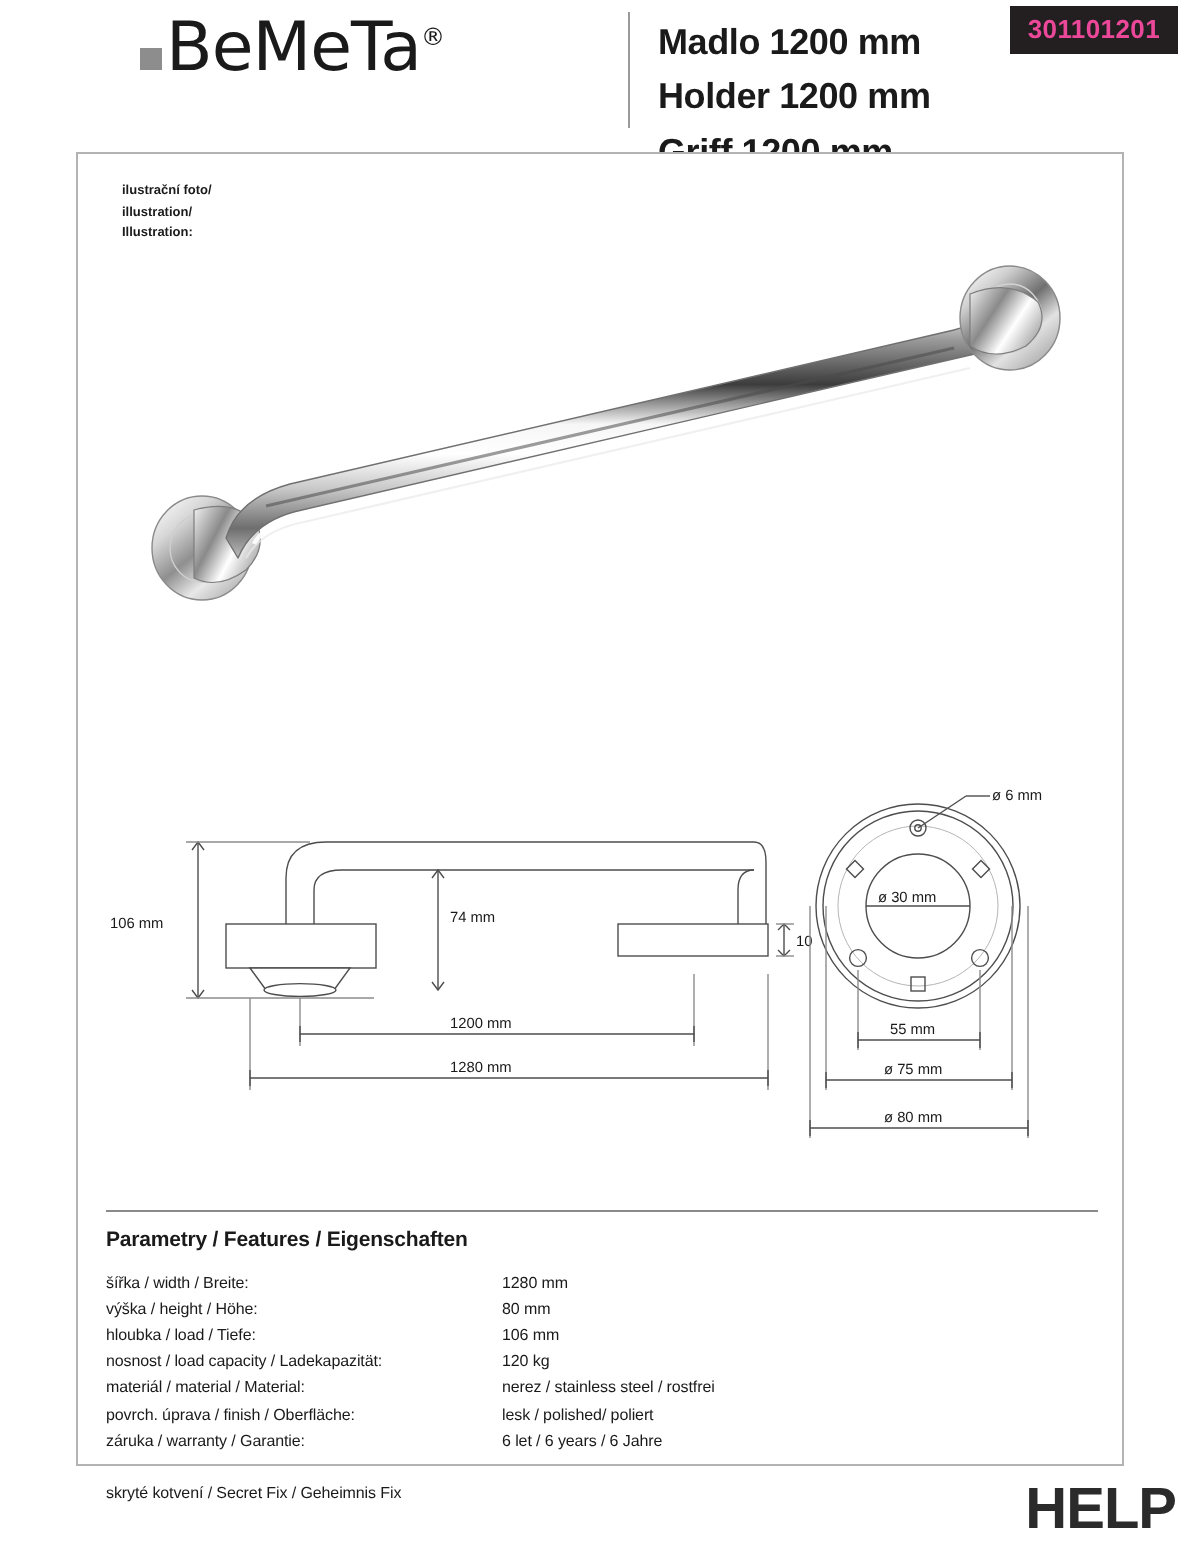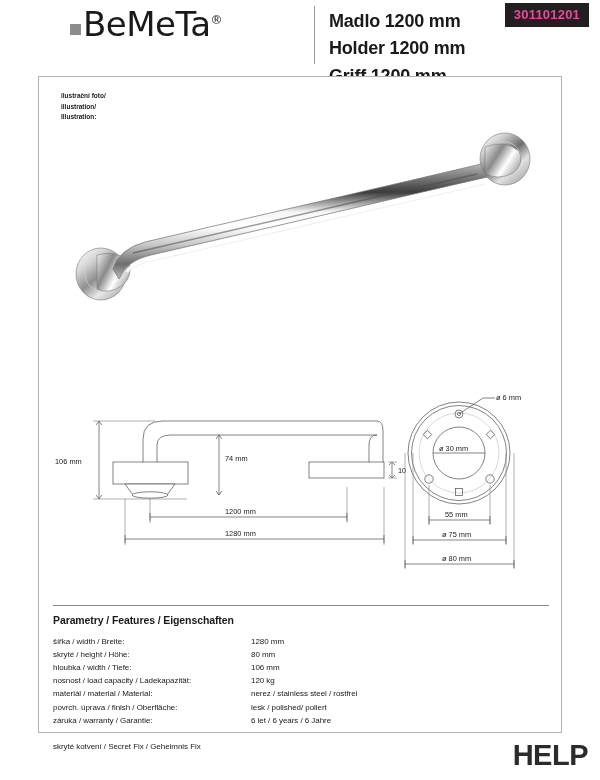--- a/index.html
+++ b/index.html
@@ -367,25 +367,25 @@
   <div class="spec-divider"></div>
   <div class="spec-title">Parametry / Features / Eigenschaften</div>
 
   <table class="spec-table">
     <tbody>
       <tr>
         <td class="k">šířka / width / Breite:</td>
         <td>1280 mm</td>
       </tr>
       <tr>
-        <td class="k">skryté / height / Höhe:</td>
+        <td class="k">výška / height / Höhe:</td>
         <td>80 mm</td>
       </tr>
       <tr>
-        <td class="k">hloubka / width / Tiefe:</td>
+        <td class="k">hloubka / load / Tiefe:</td>
         <td>106 mm</td>
       </tr>
       <tr>
         <td class="k">nosnost / load capacity / Ladekapazität:</td>
         <td>120 kg</td>
       </tr>
       <tr>
         <td class="k">materiál / material / Material:</td>
         <td>nerez / stainless steel / rostfrei</td>
       </tr>

